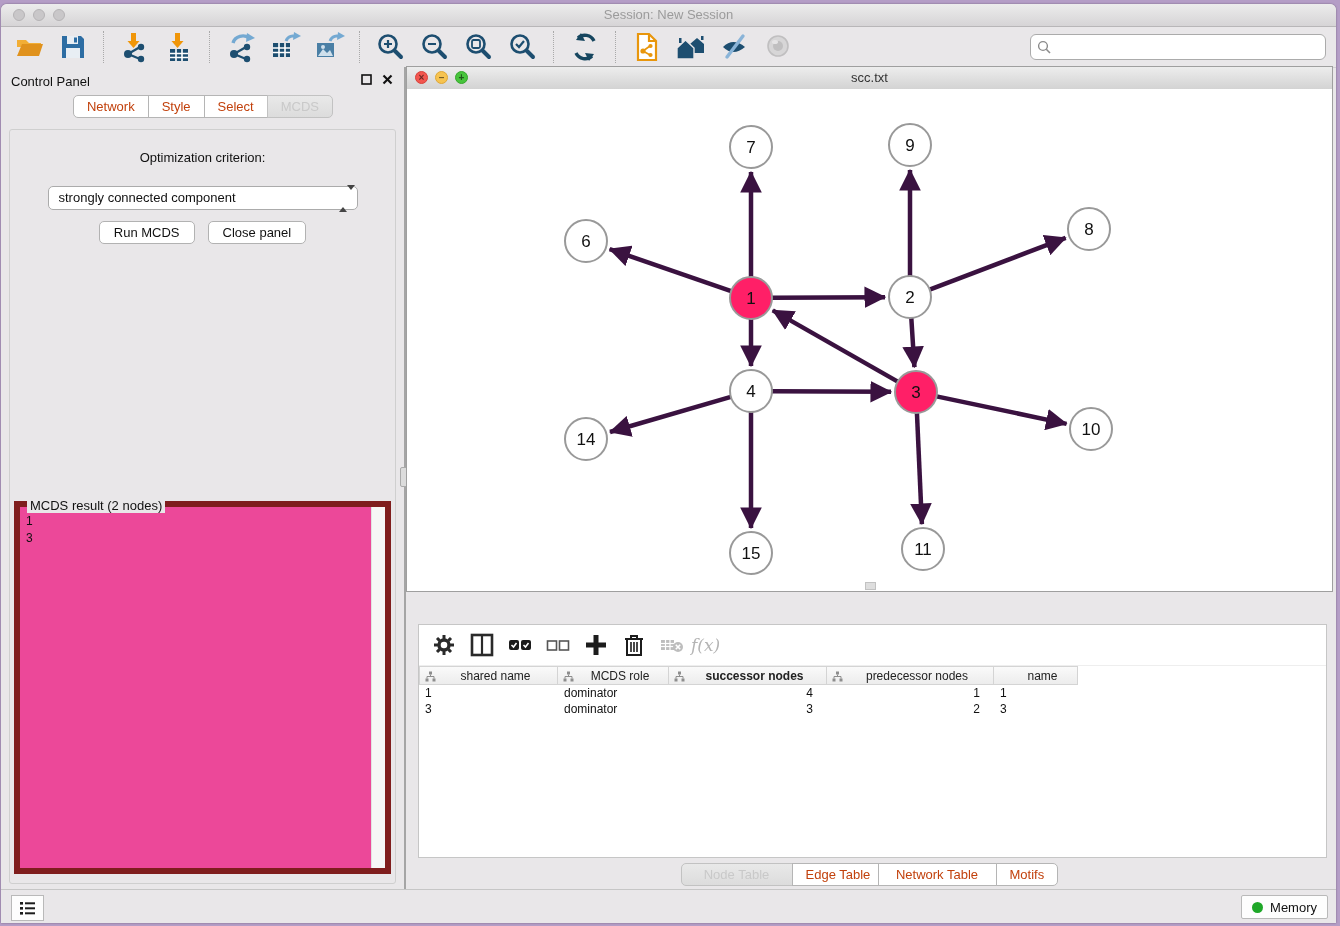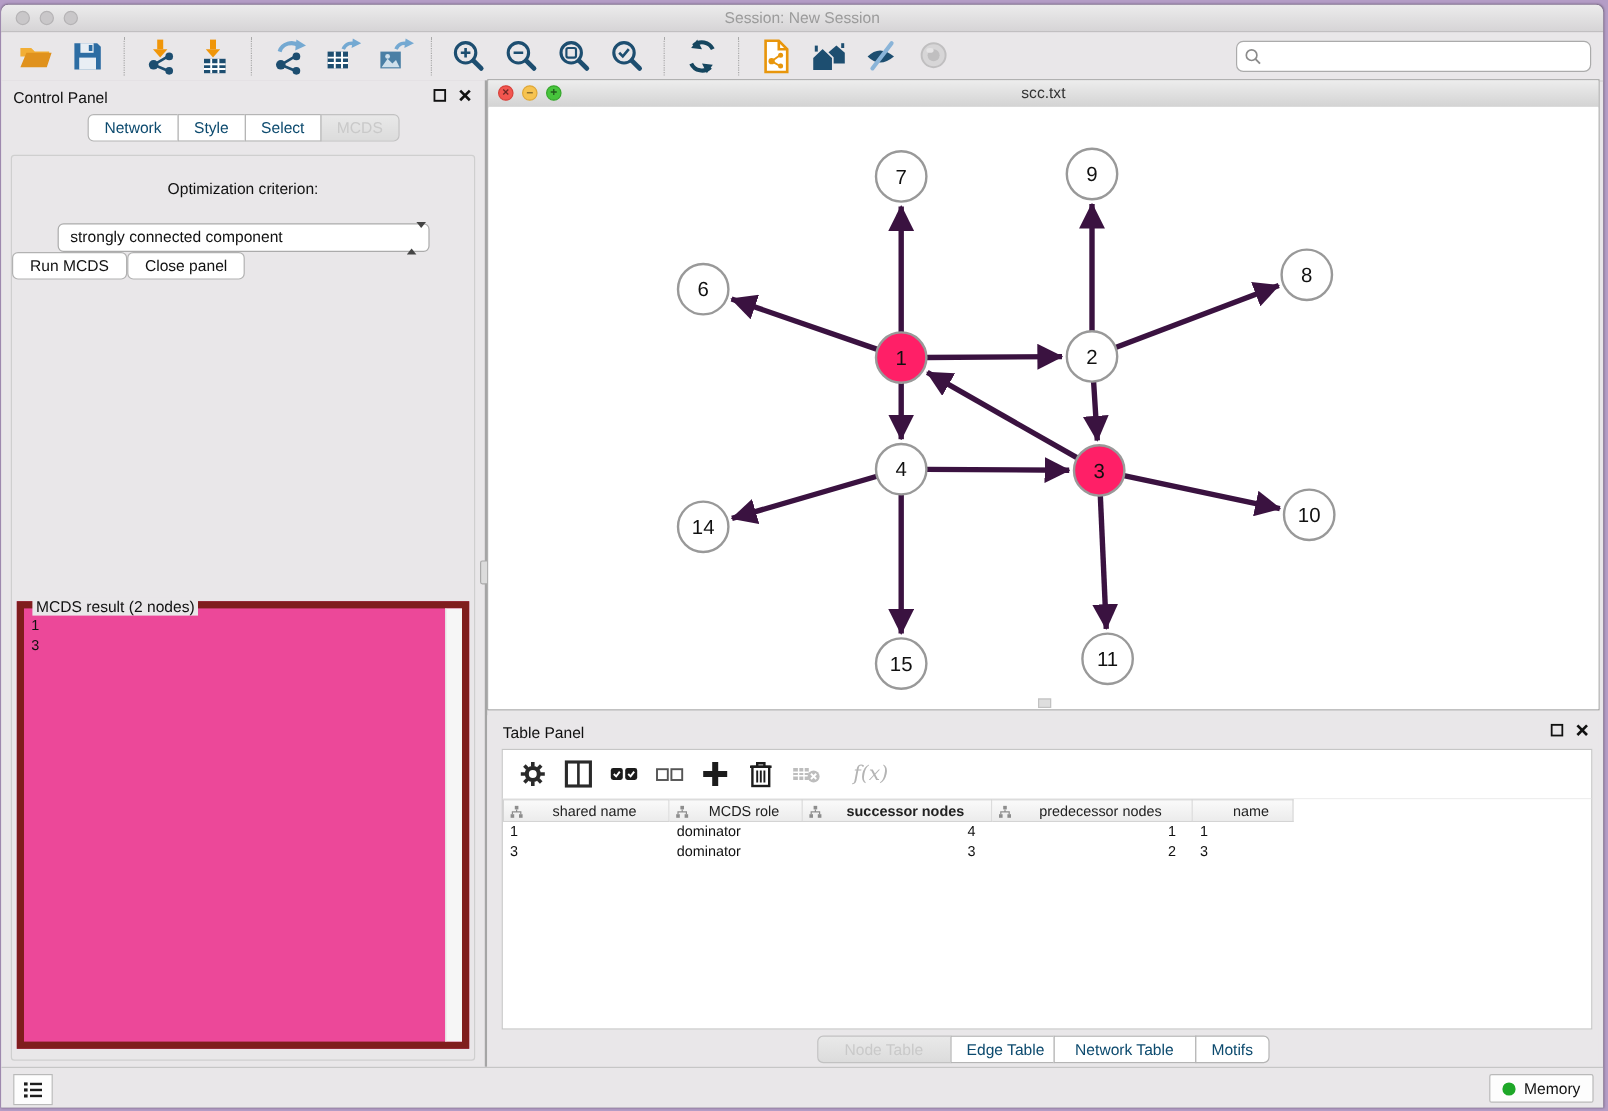--- a/index.html
+++ b/index.html
@@ -21,37 +21,37 @@
   .searchbox{margin-left:auto;margin-right:10px;width:294px;height:24px;background:#fff;
              border:1px solid #ababab;border-radius:6px;display:flex;align-items:center;}
   .searchbox svg{margin-left:6px;}
   .searchbox input{border:none;outline:none;flex:1;font-size:13px;background:transparent;height:18px;}
   
   .cpanel{position:absolute;left:0;top:63px;width:404px;bottom:33px;background:#e9e7e9;}
   .panel-head{position:relative;height:28px;}
   .panel-head .ptitle{position:absolute;left:10px;top:7px;font-size:13px;color:#111;}
   .phicons{position:absolute;right:12px;top:7px;display:flex;gap:10px;}
   .tabrow{display:flex;justify-content:center;}
-  .tab{border:1px solid #b5b5b5;background:#fff;color:#0c4a6e;font-size:13px;padding:3px 13px;
+  .tab{border:1px solid #b5b5b5;background:#fff;color:#c2410c;font-size:13px;padding:3px 13px;
        margin-left:-1px;position:relative;cursor:default;white-space:nowrap;}
   .tab:first-child{border-radius:5px 0 0 5px;margin-left:0;}
   .tab:last-child{border-radius:0 5px 5px 0;}
   .tab.selgray{background:linear-gradient(#e9e9e9,#dcdcdc);color:#c9c9c9;border-color:#c2c2c2;}
   .cp-box{position:absolute;left:8px;right:9px;top:62px;bottom:6px;border:1px solid #cfcfcf;
           border-radius:3px;background:#e9e7e9;}
   .opt-label{text-align:center;font-size:13px;color:#111;margin-top:20px;}
   .selectbox{position:relative;margin:21px auto 0;width:308px;height:22px;background:#fff;
              border:1px solid #ababab;border-radius:5px;}
   .selectbox .selval{position:absolute;left:10px;top:3px;font-size:13px;color:#111;}
   .stepper{position:absolute;right:8px;top:3px;width:10px;height:16px;}
   .stepper .up{width:0;height:0;border-left:4px solid transparent;border-right:4px solid transparent;
                border-bottom:5px solid #444;margin-bottom:3px;}
   .stepper .dn{width:0;height:0;border-left:4px solid transparent;border-right:4px solid transparent;
                border-top:5px solid #444;}
-  .btnrow{display:flex;justify-content:flex-start;}
+  .btnrow{display:flex;justify-content:center;gap:13px;margin-top:11px;}
   .pushbtn{background:#fff;border:1px solid #b2b2b2;border-radius:5px;font-size:13px;color:#111;
            padding:3px 14px;cursor:default;font-family:inherit;}
   .resultbox{position:absolute;left:4px;right:4px;top:371px;bottom:9px;border:6px solid #7f1d1d;
              background:#ec4899;}
   .resultbox .legend{position:absolute;left:7px;top:-9px;background:#e9e7e9;padding:0 3px;
                      font-size:13px;color:#111;}
   .resultbox .rtext{position:absolute;left:6px;top:6px;font-size:12px;color:#111;line-height:17px;
                     white-space:pre;}
   .resultbox .vscroll{position:absolute;right:0;top:0;bottom:0;width:13px;background:#f6f6f6;
                       border-left:1px solid #e2e2e2;}
@@ -356,32 +356,20 @@
           <g>
             <circle cx="516" cy="460" r="21" fill="#ffffff" stroke="#999999" stroke-width="2"></circle>
             <text x="516" y="466" text-anchor="middle" font-size="17" fill="#111" font-family="&quot;Liberation Sans&quot;,sans-serif">11</text>
           </g>
         </svg>
       <div class="resize-grip"></div>
     </div>
   </div>
 
   <div class="tpanel">
-    <div class="panel-head">
-      <span class="ptitle" style="left:13px">Table Panel</span>
-      <span class="phicons" style="right:8px">
-        <svg width="11" height="11" viewBox="0 0 11 11">
-          <rect x="1" y="1" width="9" height="9" fill="none" stroke="#111" stroke-width="1.6"></rect>
-        </svg>
-        <svg width="11" height="11" viewBox="0 0 11 11">
-          <line x1="1.5" y1="1.5" x2="9.5" y2="9.5" stroke="#111" stroke-width="2.2"></line>
-          <line x1="9.5" y1="1.5" x2="1.5" y2="9.5" stroke="#111" stroke-width="2.2"></line>
-        </svg>
-      </span>
-    </div>
     <div class="tp-inner">
       <div class="tp-toolbar">
         <span style="width:6px"></span>
         <svg class="tpicon" viewBox="0 0 26 26">
           <circle cx="13" cy="13" r="5" fill="none" stroke="#2a2a2a" stroke-width="3.4"></circle>
           <g stroke="#2a2a2a" stroke-width="3">
             <line x1="13" y1="3" x2="13" y2="7"></line>
               <line x1="13" y1="19" x2="13" y2="23"></line>
             <line x1="3" y1="13" x2="7" y2="13"></line>
               <line x1="19" y1="13" x2="23" y2="13"></line>
@@ -424,21 +412,21 @@
           <g stroke="#fff" stroke-width="1.2">
             <line x1="6.5" y1="8" x2="6.5" y2="18"></line>
               <line x1="11" y1="8" x2="11" y2="18"></line>
             <line x1="2" y1="11.5" x2="15" y2="11.5"></line>
               <line x1="2" y1="14.5" x2="15" y2="14.5"></line>
           </g>
           <circle cx="19" cy="15" r="5" fill="#bdbdbd"></circle>
           <line x1="16.8" y1="12.8" x2="21.2" y2="17.2" stroke="#fff" stroke-width="1.6"></line>
           <line x1="21.2" y1="12.8" x2="16.8" y2="17.2" stroke="#fff" stroke-width="1.6"></line>
         </svg>
-        <span class="fx" style="margin-left:20px">f(x)</span>
+        <span class="fx" style="margin-left:0">f(x)</span>
       </div>
       <div class="tgrid">
         <div class="thead" id="table-head">
             <div class="th" style="width: 139px;">
               <svg width="11" height="11" viewBox="0 0 11 11" class="hicon">
                 <g fill="#8d8d8d">
                   <rect x="4" y="0.5" width="3" height="3"></rect>
                   <rect x="0.5" y="7.5" width="3" height="3"></rect>
                   <rect x="7.5" y="7.5" width="3" height="3"></rect>
                 </g>

